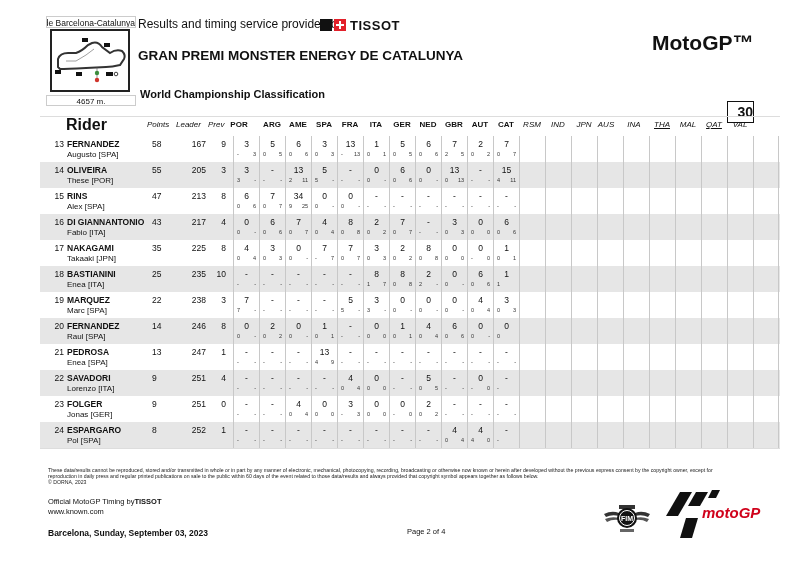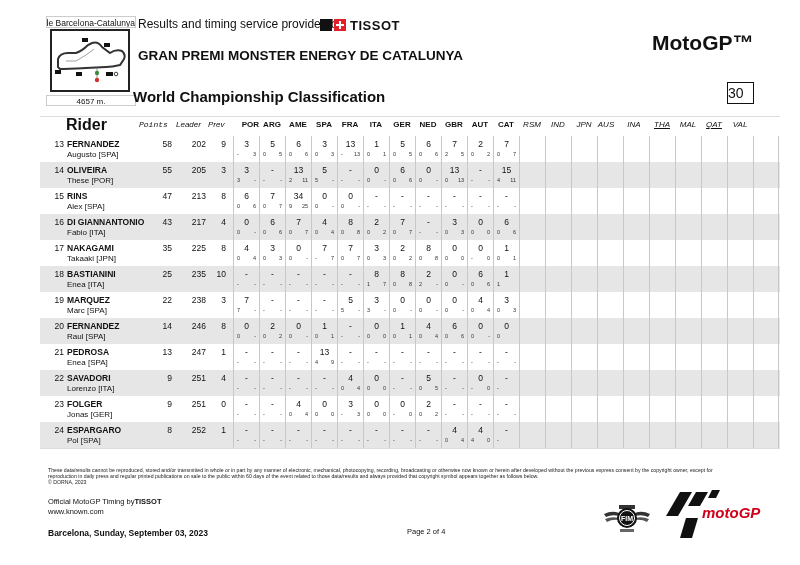--- a/index.html
+++ b/index.html
@@ -11,39 +11,39 @@
   .track-map{position:absolute;left:4px;top:13px;width:80px;height:63px;border:2px solid #222;box-sizing:border-box;background:#fff;}
   .track-len{position:absolute;left:0;top:79px;width:90px;height:11px;font-size:8px;line-height:11px;text-align:center;border:1px solid #ccc;box-sizing:border-box;}
   .provided{left:138px;top:17px;font-size:12px;white-space:nowrap;}
   .tissot{left:320px;top:18px;height:14px;display:flex;align-items:center;gap:2px;}
   .tissot .sq{width:12px;height:12px;background:#111;}
   .tissot .sq.red{background:#e2202a;position:relative;}
   .tissot .sq.red:before{content:"";position:absolute;left:5px;top:2px;width:2px;height:8px;background:#fff;}
   .tissot .sq.red:after{content:"";position:absolute;left:2px;top:5px;width:8px;height:2px;background:#fff;}
   .tissot .word{font-weight:bold;font-size:13px;letter-spacing:0.5px;margin-left:2px;}
   .event-title{left:138px;top:48px;font-size:13.5px;font-weight:bold;white-space:nowrap;}
-  .doc-title{left:133px;top:88px;font-size:15px;font-weight:bold;white-space:nowrap;}
+  .doc-title{left:140px;top:88px;font-size:11px;font-weight:bold;white-space:nowrap;}
   .brand{left:652px;top:31px;font-size:21px;font-weight:bold;white-space:nowrap;}
-  .page-box{left:727px;top:82px;width:25px;height:20px;border:1.5px solid #111;font-size:14px;font-weight:normal;text-align:left;line-height:20px;}
+  .page-box{left:727px;top:101px;width:25px;height:20px;border:1.5px solid #111;font-size:14px;font-weight:bold;text-align:right;line-height:20px;}
   
   .table{left:40px;top:116px;width:740px;}
   .hdr{position:relative;height:19px;border-top:1px solid #ddd;}
   .hdr span{position:absolute;top:3px;font-size:8px;}
   .hdr .rider{left:26px;top:-1px;font-size:16px;font-weight:bold;}
   .hdr .pts{right:612px;font-style:italic;}
   .hdr .lead{left:136px;font-style:italic;}
   .hdr .prev{left:168px;font-style:italic;}
   .hdr .rc{width:26px;text-align:center;font-weight:bold;font-size:8px;}
   .hdr .rc.future{font-weight:normal;font-style:italic;}
   .row{position:relative;height:26px;}
   .row.shade{background:#e6e6e6;}
   .row .pos{position:absolute;left:6px;top:3px;width:18px;text-align:right;font-size:8.5px;}
   .row .surname{position:absolute;left:27px;top:3px;font-size:8.5px;font-weight:bold;white-space:nowrap;}
   .row .first{position:absolute;left:27px;top:14px;font-size:8px;white-space:nowrap;}
-  .row .points{position:absolute;left:112px;width:20px;top:3px;text-align:right;font-size:8.5px;}
+  .row .points{position:absolute;left:112px;width:20px;top:3px;text-align:left;font-size:8.5px;}
   .row .leader{position:absolute;left:146px;width:20px;top:3px;text-align:right;font-size:8.5px;}
   .row .prevv{position:absolute;left:170px;width:16px;top:3px;text-align:right;font-size:8.5px;}
   .cell{position:absolute;top:0;width:26px;height:26px;border-left:1px solid #c8c8c8;box-sizing:border-box;}
   .cell.last{border-right:1px solid #c8c8c8;}
   .cell .tot{position:absolute;left:0;right:0;top:3px;text-align:center;font-size:8.5px;}
   .cell .spr{position:absolute;left:3px;top:15px;font-size:5.5px;color:#333;}
   .cell .rac{position:absolute;right:3px;top:15px;font-size:5.5px;color:#333;}
   .tbl-bottom{height:0;border-top:1px solid #ddd;}
   
   .disclaimer{left:48px;top:467px;width:680px;font-size:5.2px;line-height:6.2px;color:#222;}
@@ -85,24 +85,24 @@
   <span class="word">TISSOT</span>
 </div>
 <div class="abs event-title">GRAN PREMI MONSTER ENERGY DE CATALUNYA</div>
 <div class="abs doc-title">World Championship Classification</div>
 <div class="abs brand">MotoGP™</div>
 <div class="abs page-box">30</div>
 
 <div class="abs table">
   <div class="hdr" id="hdr">
     <span class="rider">Rider</span>
-    <span class="pts" style="left:99px;font-family:Liberation Mono, monospace;">Points</span>
+    <span class="pts" style="left:107px;">Points</span>
     <span class="lead">Leader</span>
     <span class="prev">Prev</span>
-  <span class="rc" style="left: 193px; text-align: right;">POR</span>
+  <span class="rc" style="left: 186px;">POR</span>
       <span class="rc" style="left: 219px;">ARG</span>
       <span class="rc" style="left: 245px;">AME</span>
       <span class="rc" style="left: 271px;">SPA</span>
       <span class="rc" style="left: 297px;">FRA</span>
       <span class="rc" style="left: 323px;">ITA</span>
       <span class="rc" style="left: 349px;">GER</span>
       <span class="rc" style="left: 375px;">NED</span>
       <span class="rc" style="left: 401px;">GBR</span>
       <span class="rc" style="left: 427px;">AUT</span>
       <span class="rc" style="left: 453px;">CAT</span>
@@ -116,21 +116,21 @@
       <span class="rc future" style="left: 661px; text-decoration: underline;">QAT</span>
       <span class="rc future" style="left: 687px;">VAL</span>
       <span class="rc future" style="left: 713px;"></span>
     </div>
   <div id="rows">
       <div class="row">
         <span class="pos">13</span>
         <span class="surname">FERNANDEZ</span>
         <span class="first">Augusto [SPA]</span>
         <span class="points">58</span>
-        <span class="leader">202</span>
+        <span class="leader">167</span>
         <span class="prevv">9</span>
         <div class="cell" style="left: 193px;">
           <span class="tot">3</span>
           <span class="spr">-</span>
           <span class="rac">3</span>
         </div>
         <div class="cell" style="left: 219px;">
           <span class="tot">5</span>
           <span class="spr">0</span>
           <span class="rac">5</span>

